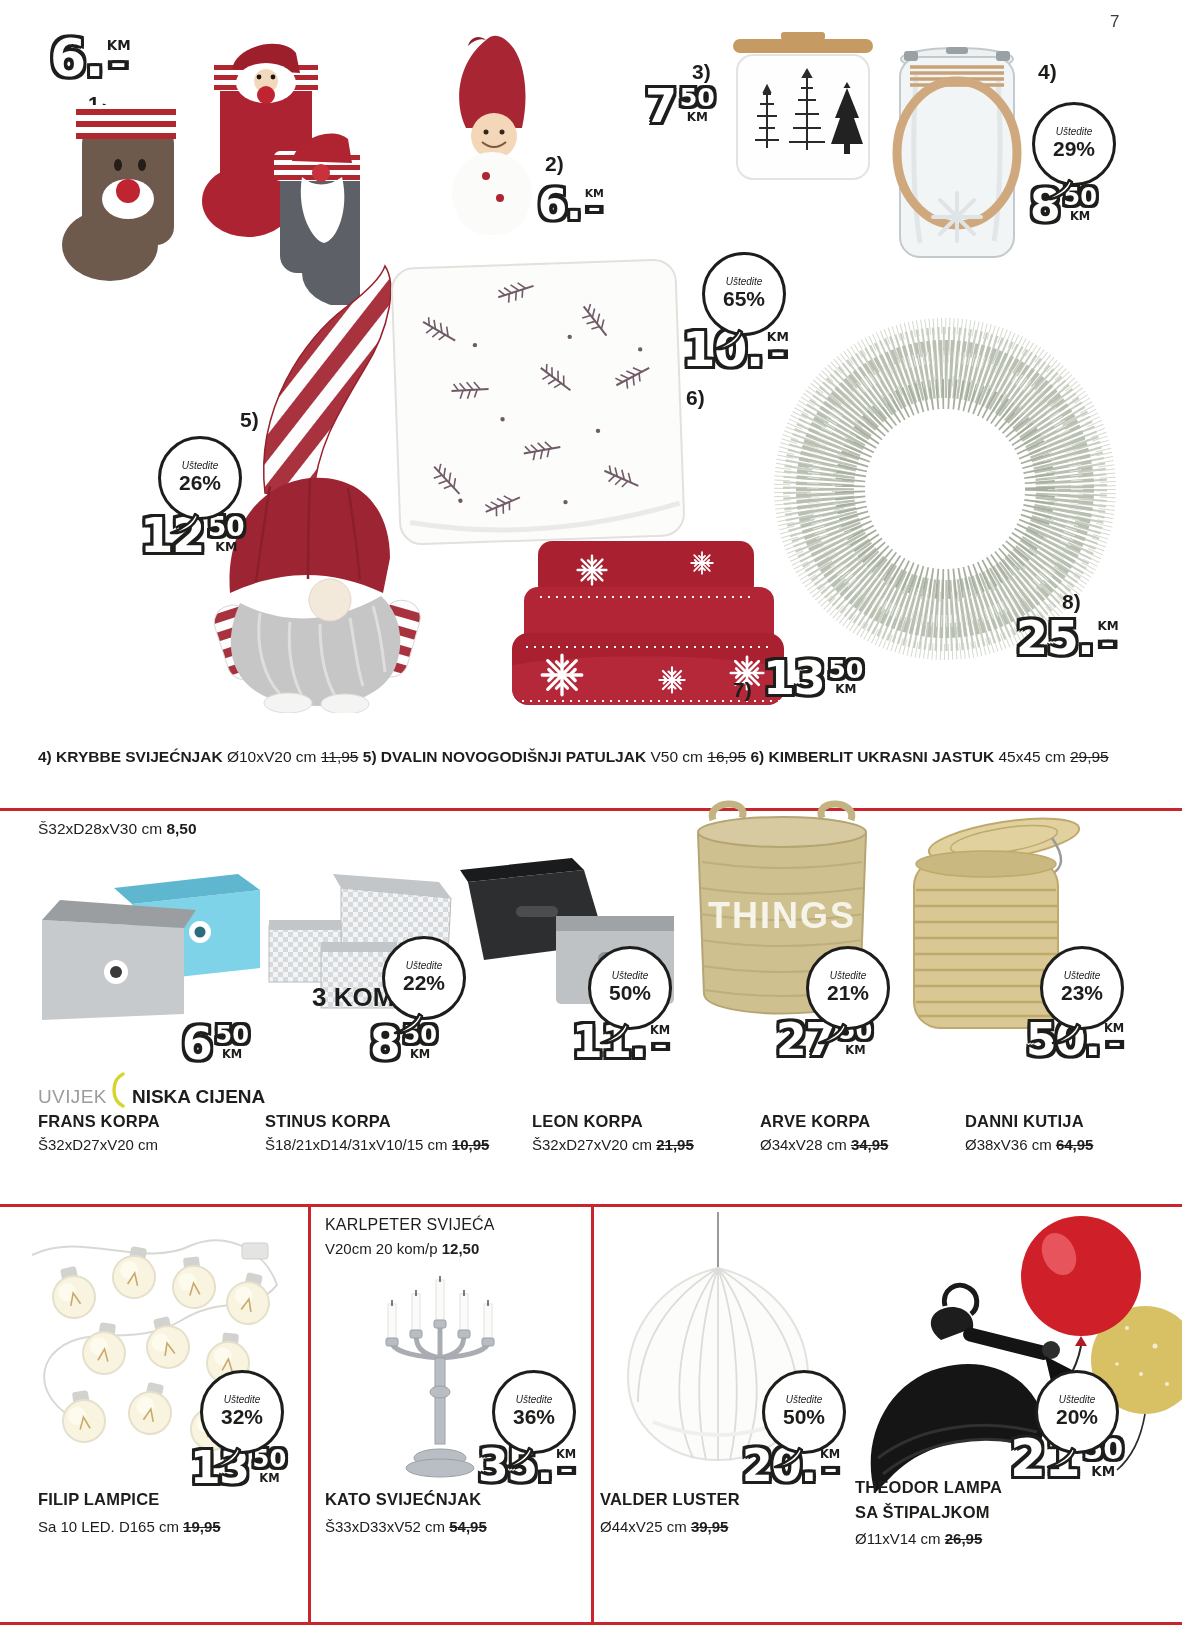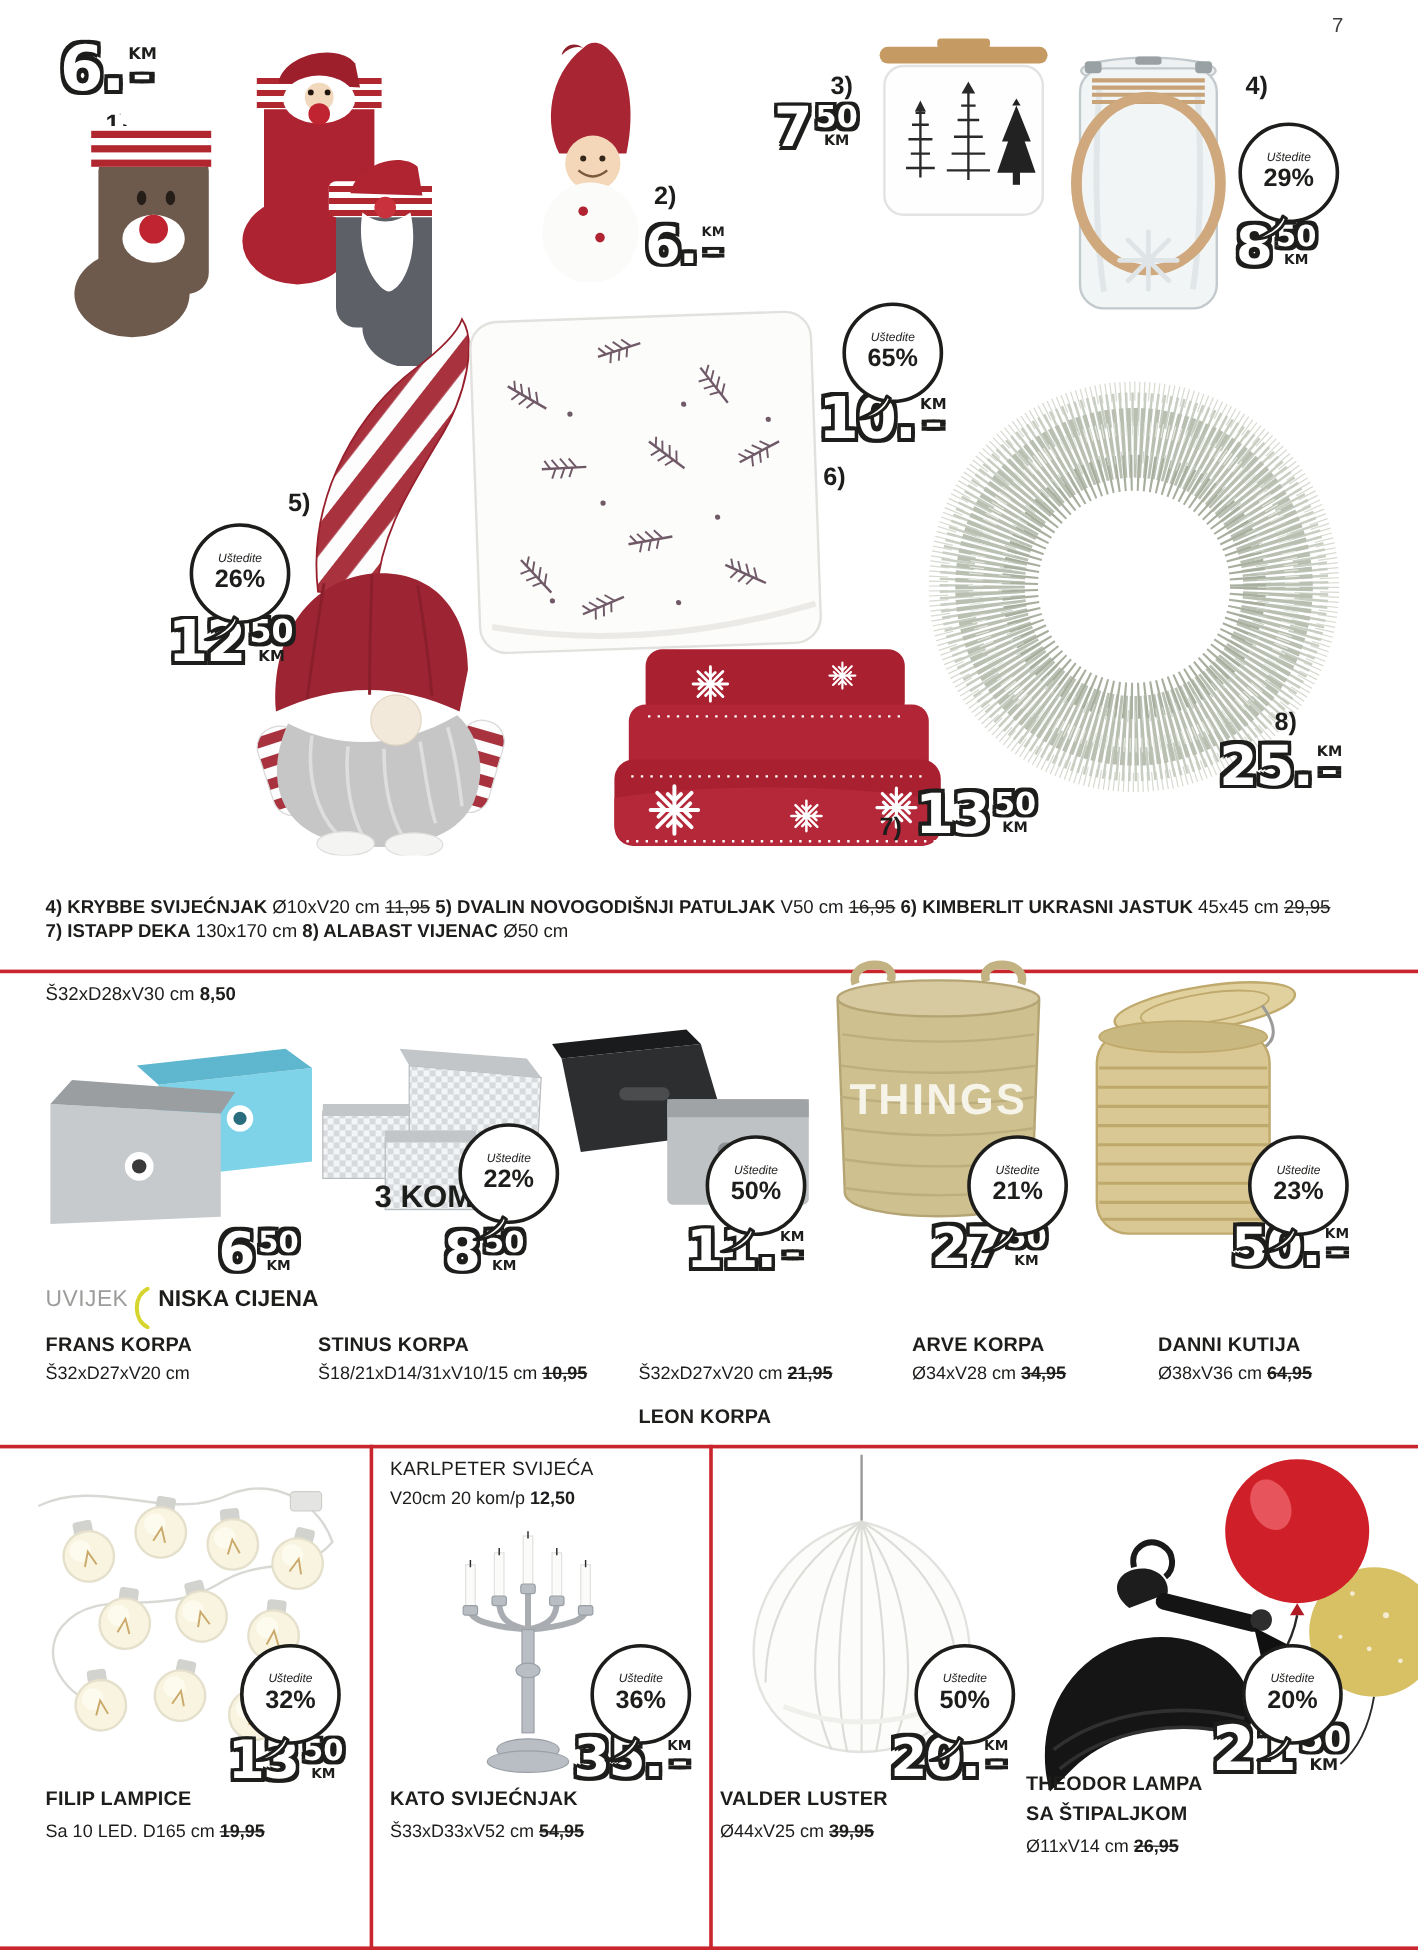--- a/index.html
+++ b/index.html
@@ -28,21 +28,21 @@
   .pname{position:absolute;font-weight:bold;font-size:16.5px;letter-spacing:.2px;white-space:nowrap}
   .pdims{position:absolute;font-size:15px;white-space:nowrap}
   .old{font-weight:bold;text-decoration:line-through}
   .bold{font-weight:bold}
   .desc{position:absolute;left:38px;top:747px;width:1122px;font-size:15.5px;line-height:19.5px}
   .seg-b{font-weight:bold}
   .seg-bs{font-weight:normal;text-decoration:line-through}
   .redline{position:absolute;background:#c9252c}
   .note{position:absolute;font-size:15.5px;white-space:nowrap}
   .setlbl{position:absolute;font-weight:bold;font-size:26px;white-space:nowrap}
-  .logo{position:absolute;display:flex;align-items:flex-start}
+  .logo{position:absolute;display:flex;align-items:flex-end}
   .logo .u{font-size:19px;color:#9c9c9a;letter-spacing:.4px}
   .logo .n{font-size:19px;font-weight:bold;margin-left:3px}
   svg{display:block}
 </style>
 </head>
 <body>
 
 <div class="page">
 
   <div class="pagenum" style="left:1110px;top:12px">7</div>
@@ -314,21 +314,20 @@
   <div class="price" style="left:763px;top:660px;font-size:46px">
     <span class="main">13</span>
     <span class="grp">
         <span class="sup">50</span>
         <span class="cur">KM</span>
       </span>
   </div>
 
   <div class="desc">
     <div><span class="seg-b">4) KRYBBE SVIJEĆNJAK</span><span class="seg-n"> Ø10xV20 cm </span><span class="seg-bs">11,95</span><span class="seg-n"> </span><span class="seg-b">5) DVALIN NOVOGODIŠNJI PATULJAK</span><span class="seg-n"> V50 cm </span><span class="seg-bs">16,95</span><span class="seg-n"> </span><span class="seg-b">6) KIMBERLIT UKRASNI JASTUK</span><span class="seg-n"> 45x45 cm </span><span class="seg-bs">29,95</span></div>
-    <div><span class="seg-b">7) ISTAPP DEKA</span><span class="seg-n"> 130x170 cm </span><span class="seg-b">8) ALABAST VIJENAC</span><span class="seg-n"> Ø50 cm</span></div>
   </div>
 
   <div class="redline" style="left:0;top:808px;width:1182px;height:3px"></div>
 
   <div class="note" style="left:38px;top:820px">
     <span>Š32xD28xV30 cm </span><span class="bold">8,50</span>
   </div>
 
   <svg class="abs" style="left:32px;top:852px" width="235" height="175" viewBox="0 0 235 175">
     <polygon points="100,52 228,38 228,116 100,130" fill="#7ed3e8"></polygon>
@@ -464,21 +463,21 @@
   </div>
 
   <div class="pname" style="left:38px;top:1112px">FRANS KORPA</div>
   <div class="pdims" style="left:38px;top:1136px">
     <span>Š32xD27xV20 cm</span><span class="old"></span>
   </div>
   <div class="pname" style="left:265px;top:1112px">STINUS KORPA</div>
   <div class="pdims" style="left:265px;top:1136px">
     <span>Š18/21xD14/31xV10/15 cm </span><span class="old">10,95</span>
   </div>
-  <div class="pname" style="left:532px;top:1172px">LEON KORPA</div>
+  <div class="pname" style="left:532px;top:1112px">LEON KORPA</div>
   <div class="pdims" style="left:532px;top:1136px">
     <span>Š32xD27xV20 cm </span><span class="old">21,95</span>
   </div>
   <div class="pname" style="left:760px;top:1112px">ARVE KORPA</div>
   <div class="pdims" style="left:760px;top:1136px">
     <span>Ø34xV28 cm </span><span class="old">34,95</span>
   </div>
   <div class="pname" style="left:965px;top:1112px">DANNI KUTIJA</div>
   <div class="pdims" style="left:965px;top:1136px">
     <span>Ø38xV36 cm </span><span class="old">64,95</span>

